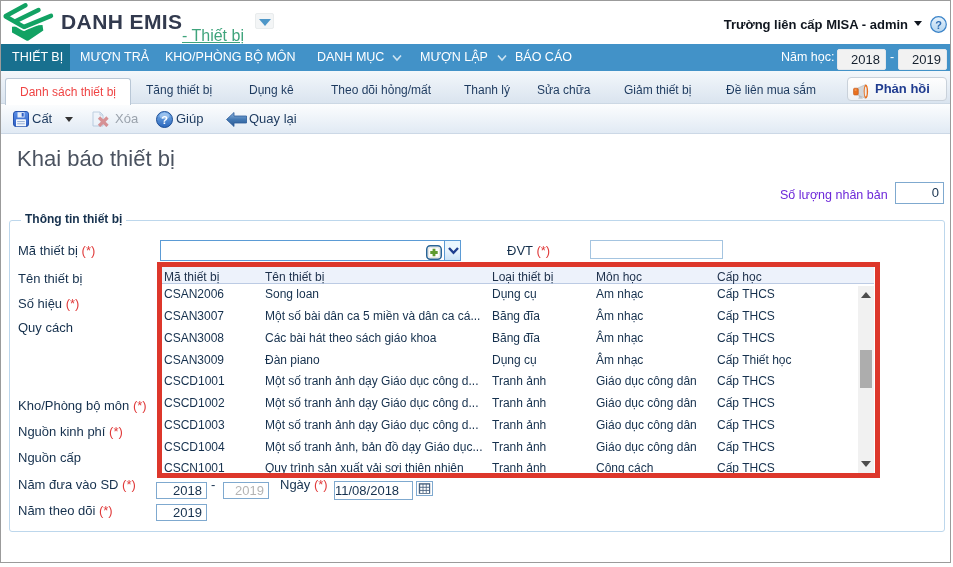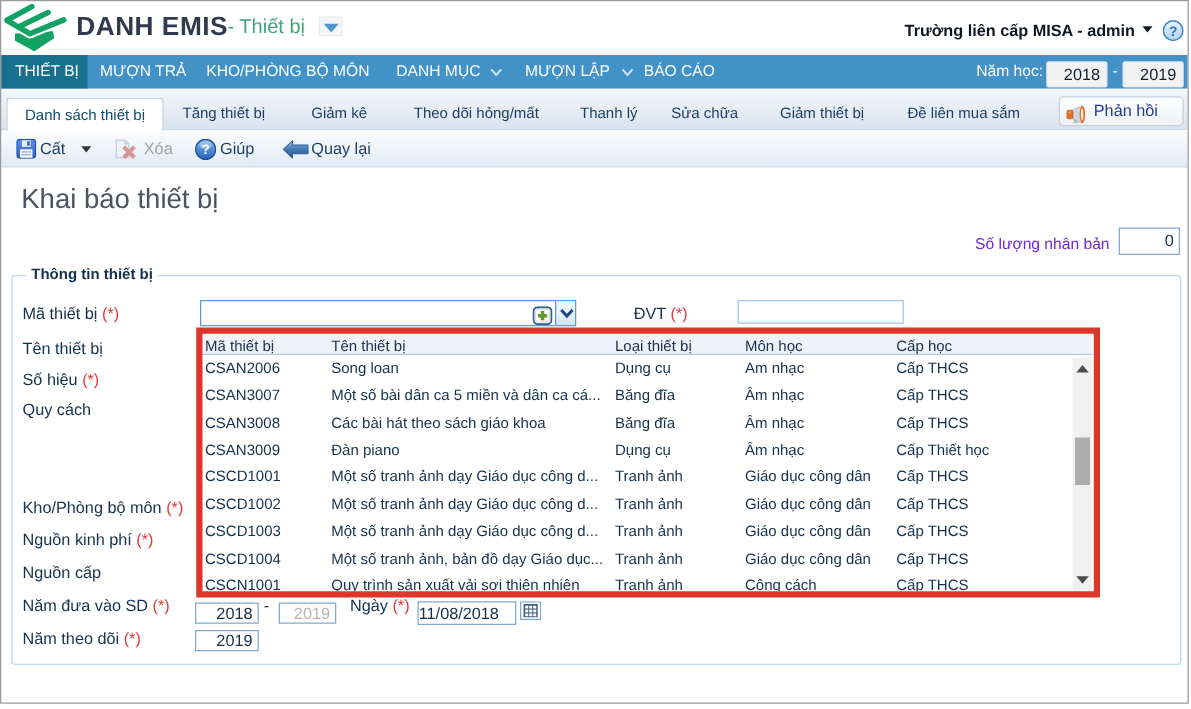--- a/index.html
+++ b/index.html
@@ -1,33 +1,33 @@
 <!DOCTYPE html>
 <html><head>
 <meta charset="utf-8">
 <style>
 * { margin:0; padding:0; box-sizing:border-box; }
 html,body { width:953px; height:567px; background:#fff; font-family:"Liberation Sans", sans-serif; }
 body { position:relative; overflow:hidden; }
 .a { position:absolute; }
 .frame { position:absolute; left:0; top:0; width:951px; height:563px; border:1px solid #9b9b9b; z-index:60; pointer-events:none; }
 .misa { left:61px; top:10px; font-size:21px; font-weight:bold; color:#323a4e; letter-spacing:0.4px; }
-.sub { left:182px; top:13px; font-size:16px; color:#3fa47c; }
+.sub { left:182px; top:27px; font-size:16px; color:#3fa47c;text-decoration:underline; }
 .hdrbtn { left:255px; top:13px; width:19px; height:16px; background:#f3f5f6; border:1px solid #e9eced; border-radius:2px; }
 .caret { width:0; height:0; border-left:4px solid transparent; border-right:4px solid transparent; border-top:5px solid #4a7094; position:absolute; }
 .user { right:45px; top:17px; font-size:13px; font-weight:bold; color:#10161f; }
 .nav { left:1px; top:44px; width:949px; height:27px; background:#4292c8; }
 .navactive { left:1px; top:44px; width:69px; height:27px; background:#18708f; }
 .ni { top:44px; height:27px; line-height:27px; color:#fff; font-size:12.5px; position:absolute; }
 .yearbox { top:49px; height:21px; background:#f2f2f2; border:1px solid #e4e8ec; border-radius:2px; font-size:13px; color:#15202e; text-align:right; line-height:20px; padding-right:5px; position:absolute; }
 .tabs { left:1px; top:71px; width:949px; height:33px; background:linear-gradient(#f3f7fb,#dae4ef); border-bottom:1px solid #ccd8e4; }
 .tab { top:77px; height:27px; line-height:27px; font-size:12px; color:#1d3a5f; position:absolute; }
-.tabactive { left:5px; top:78px; width:126px; height:27px; background:#fff; border:1px solid #b9c7d6; border-bottom:none; border-radius:3px 3px 0 0; line-height:26px; text-align:center; font-size:12px; color:#0c4a6e; z-index:2; }
+.tabactive { left:5px; top:78px; width:126px; height:27px; background:#fff; border:1px solid #b9c7d6; border-bottom:none; border-radius:3px 3px 0 0; line-height:26px; text-align:center; font-size:12px; color:#ef4444; z-index:2; }
 .fbk { left:847px; top:77px; width:100px; height:24px; background:linear-gradient(#fefefe,#eef2f6); border:1px solid #c9d1da; border-radius:4px; }
-.fbktxt { left:875px; top:77px; height:24px; line-height:24px; font-size:13px; font-weight:normal; color:#203c90; }
+.fbktxt { left:875px; top:77px; height:24px; line-height:24px; font-size:13px; font-weight:bold; color:#203c90; }
 .tb { left:1px; top:104px; width:949px; height:30px; background:linear-gradient(#fcfdfe,#e1eaf4); border-bottom:1px solid #ccd8e6; }
 .t { top:104px; height:30px; line-height:30px; font-size:13px; color:#1d3a5f; position:absolute; }
 .title { left:17px; top:146px; font-size:22px; color:#4b5360; }
 .lbl { position:absolute; font-size:13px; color:#15304d; white-space:nowrap; }
 .red { color:#e03a3a; }
 .inp { position:absolute; background:#fff; border:1px solid #7fa9cf; font-size:13px; color:#15304d; }
 .fs { left:9px; top:220px; width:936px; height:312px; border:1px solid #bdd7ec; border-radius:3px; }
 .legend { left:21px; top:212px; background:#fff; padding:0 4px; font-size:12px; font-weight:bold; color:#15304d; z-index:2; }
 .panel { left:162px; top:267px; width:712px; height:206px; background:#fff; overflow:hidden; z-index:3; }
 .phead { position:absolute; left:0; top:0; width:712px; height:17px; background:#edf2fb; border-bottom:1px solid #bccbe4; z-index:2; }
@@ -91,21 +91,21 @@
   </svg>
   <div class="ni" style="left:515px">BÁO CÁO</div>
   <div class="ni" style="left:781px">Năm học:</div>
   <div class="yearbox" style="left:837px;width:49px">2018</div>
   <div class="ni" style="left:890px">-</div>
   <div class="yearbox" style="left:898px;width:49px">2019</div>
 
   <div class="a tabs"></div>
   <div class="a tabactive">Danh sách thiết bị</div>
   <div class="tab" style="left:146px">Tăng thiết bị</div>
-  <div class="tab" style="left:249px">Giảm kê</div>
+  <div class="tab" style="left:249px">Dụng kê</div>
   <div class="tab" style="left:331px">Theo dõi hỏng/mất</div>
   <div class="tab" style="left:464px">Thanh lý</div>
   <div class="tab" style="left:537px">Sửa chữa</div>
   <div class="tab" style="left:624px">Giảm thiết bị</div>
   <div class="tab" style="left:726px">Đề liên mua sắm</div>
   <div class="a fbk"></div>
   <svg class="a" style="left:853px;top:84px" width="17" height="15" viewBox="0 0 17 15">
     <path d="M5.5 10.5 L8.5 10.5 L9.2 14.2 L6.2 14.2 Z" fill="#b9bfc6"></path>
     <rect x="5.2" y="13.6" width="4.6" height="1.2" rx="0.6" fill="#c8cdd2"></rect>
     <path d="M4.8 4 L12.5 0.6 L12.5 14.4 L4.8 11 Z" fill="#d2d6da" stroke="#a8aeb5" stroke-width="0.5"></path>

